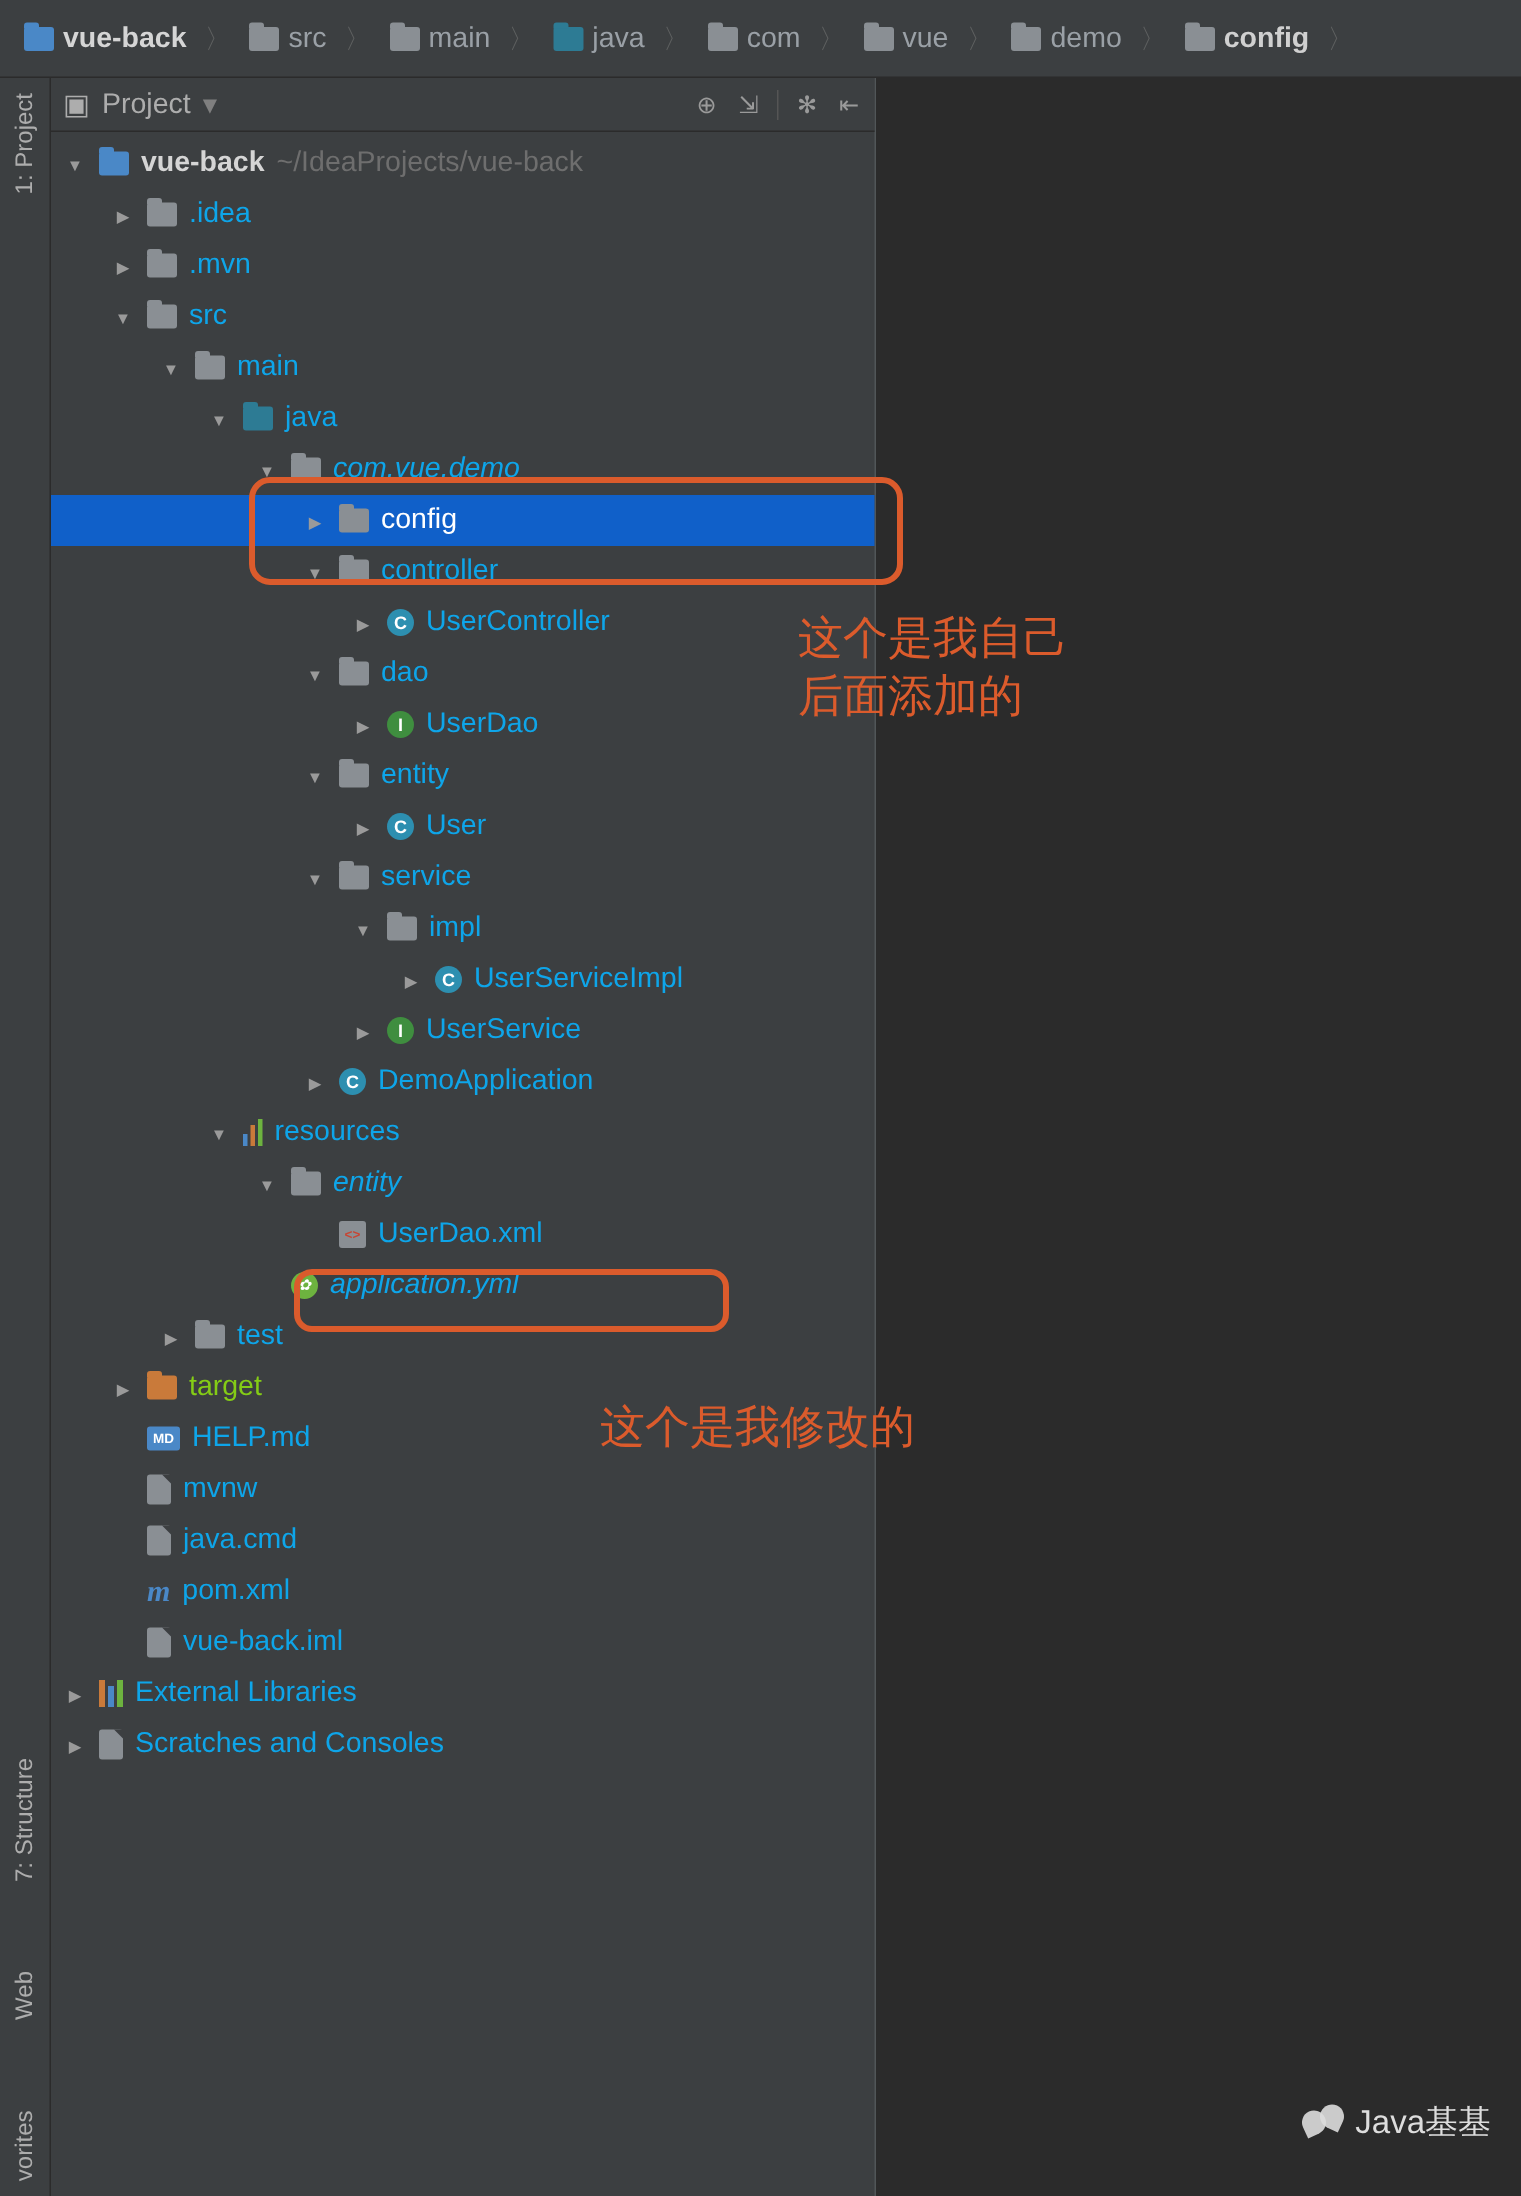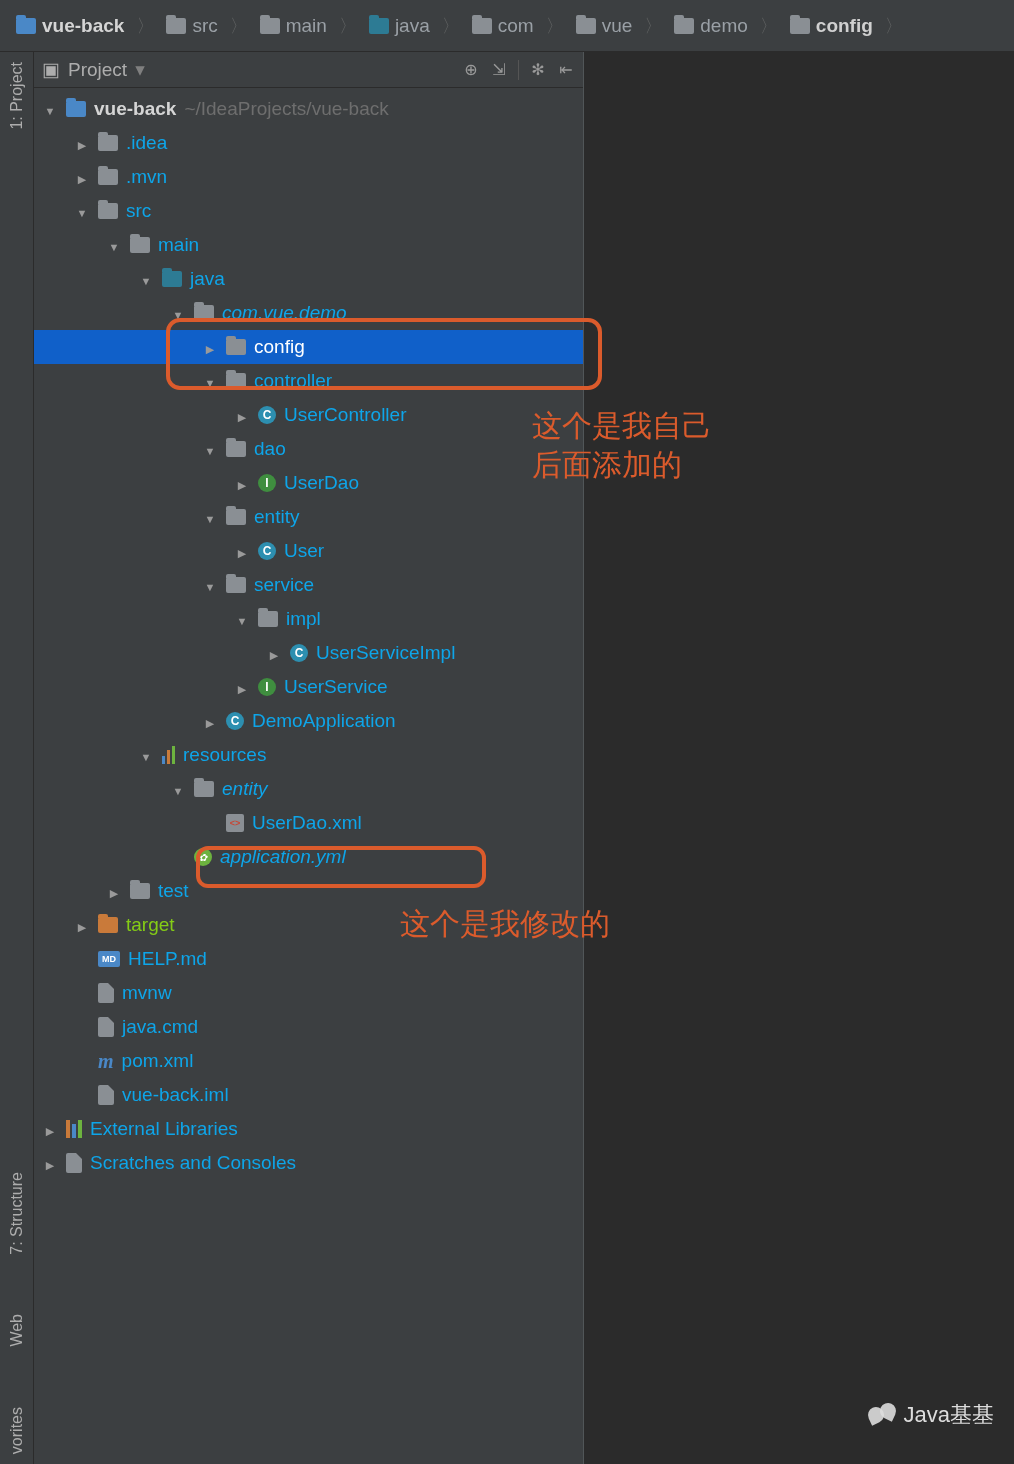--- a/index.html
+++ b/index.html
@@ -115,21 +115,21 @@
     width:290px; height:42px;
     border:4px solid #db5b2c; border-radius:12px;
     pointer-events:none;
   }
   .anno-text{
     position:absolute; color:#db5b2c; font-size:30px;
     font-family:"PingFang SC","Microsoft YaHei",sans-serif;
     line-height:1.3;
   }
   .anno1{left:516px; top:406px;}
-  .anno2{left:400px; top:904px;}
+  .anno2{left:400px; top:932px;}
 
   .watermark{
     position:absolute; right:20px; bottom:34px;
     color:#ddd; font-size:22px;
     display:flex;align-items:center;gap:8px;
     font-family:"PingFang SC","Microsoft YaHei",sans-serif;
   }
   .wm-ic{width:28px;height:24px;position:relative;}
   .wm-ic::before,.wm-ic::after{content:"";position:absolute;border-radius:50% 50% 50% 0;width:16px;height:16px;background:#ddd;opacity:.9;}
   .wm-ic::before{left:0;top:4px;transform:rotate(-25deg);}

